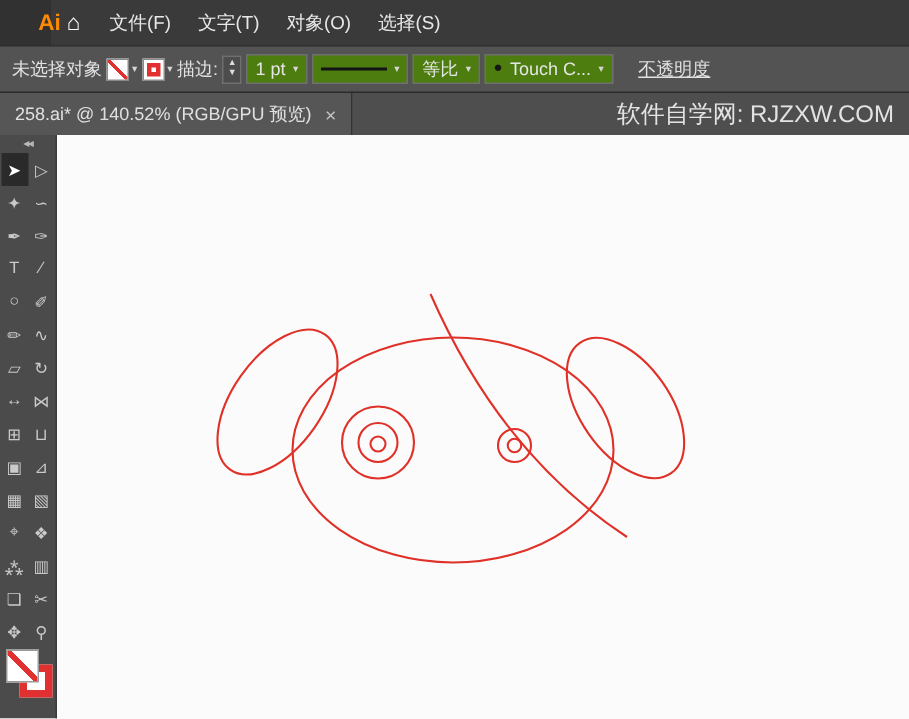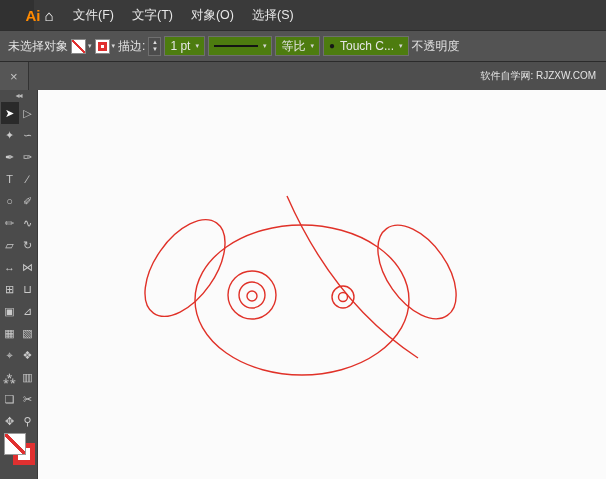--- a/index.html
+++ b/index.html
@@ -24,29 +24,29 @@
   .fill-none { background-image:linear-gradient(45deg, transparent 43%, #e03030 43%, #e03030 57%, transparent 57%); }
   .stroke-red::after { content:""; position:absolute; inset:2px; border:3px solid #e03030; }
   .dd { font-size:7px; color:#d6d6d6; }
   .stepper { width:13px; height:19px; border:1px solid #6f6f6f; background:#4c4c4c; display:flex;
              flex-direction:column; align-items:center; justify-content:center; line-height:7px; }
   .stepper span { font-size:6px; color:#ddd; }
   .combo { display:flex; align-items:center; border:1px solid #6f6f6f; background:#4d7c0f; height:20px;
            padding:0 5px; gap:5px; font-size:12px; color:#e6e6e6; }
   .stroke-line { width:44px; height:2px; background:#141414; }
   .brush-dot { font-size:10px; color:#161616; line-height:1; }
-  .opacity-label { margin-left:0; }
+  .opacity-label { margin-left:14px;text-decoration:underline; }
 
   
   .tabbar { height:28px; background:#424242; display:flex; align-items:stretch; }
   .tab { background:#565656; color:#e0e0e0; font-size:12px; display:flex; align-items:center;
          padding:0 10px; gap:9px; border-right:1px solid #323232; }
   .tab-close { color:#c3c3c3; font-size:13px; cursor:default; }
   .tab-right { flex:1; background:#4e4e4e; display:flex; align-items:center; justify-content:flex-end;
-               padding:0 10px; color:#e3e3e3; font-size:10px; }
+               padding:0 10px; color:#e3e3e3; font-size:16px; }
 
   
   .main { display:flex; height:389px; }
   .toolbar { width:38px; background:#4b4b4b; border-right:1px solid #3a3a3a; display:flex;
              flex-direction:column; overflow:hidden; }
   .collapse { height:12px; color:#b9b9b9; font-size:8px; text-align:center; letter-spacing:-1px; line-height:12px; }
   #tools { display:grid; grid-template-columns:18px 18px; grid-auto-rows:22px; justify-content:center;
            justify-items:center; align-items:center; }
   .tool { width:18px; height:22px; display:flex; align-items:center; justify-content:center;
           color:#cacaca; font-size:11px; cursor:default; }
@@ -114,20 +114,21 @@
     <span class="brush-dot">●</span>
     <span>Touch C...</span>
     <span class="dd">▾</span>
   </div>
 
   <span class="opacity-label">不透明度</span>
 </div>
 
 <div class="tabbar">
   <div class="tab">
+    <span>258.ai* @ 140.52% (RGB/GPU 预览)</span>
     <span class="tab-close">×</span>
   </div>
   <div class="tab-right">软件自学网: RJZXW.COM</div>
 </div>
 
 <div class="main">
 
   <div class="toolbar">
     <div class="collapse">◂◂</div>
     <div id="tools">

